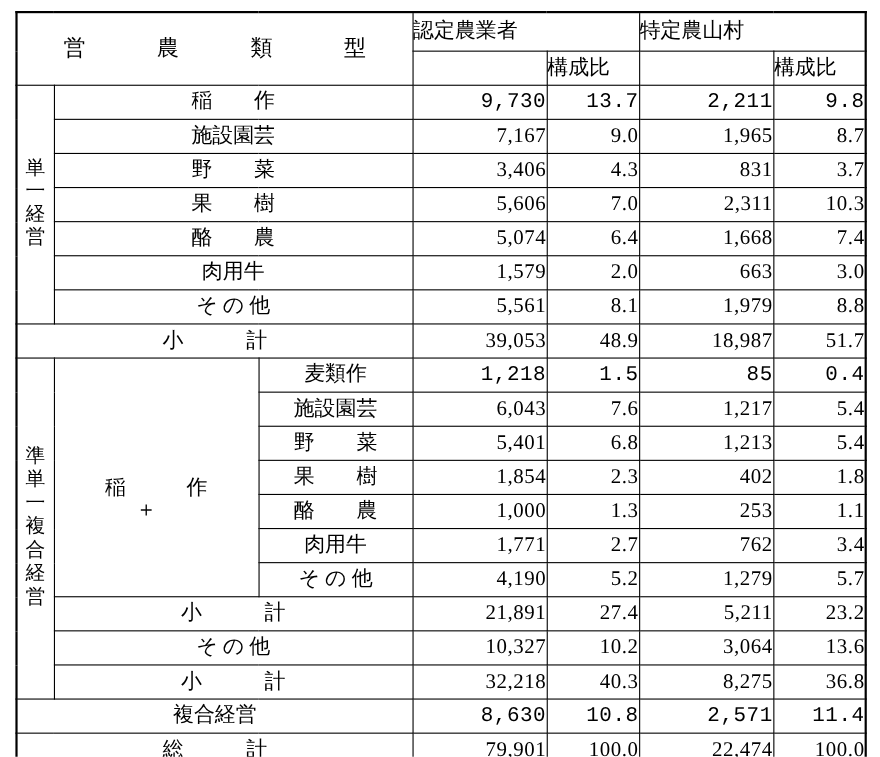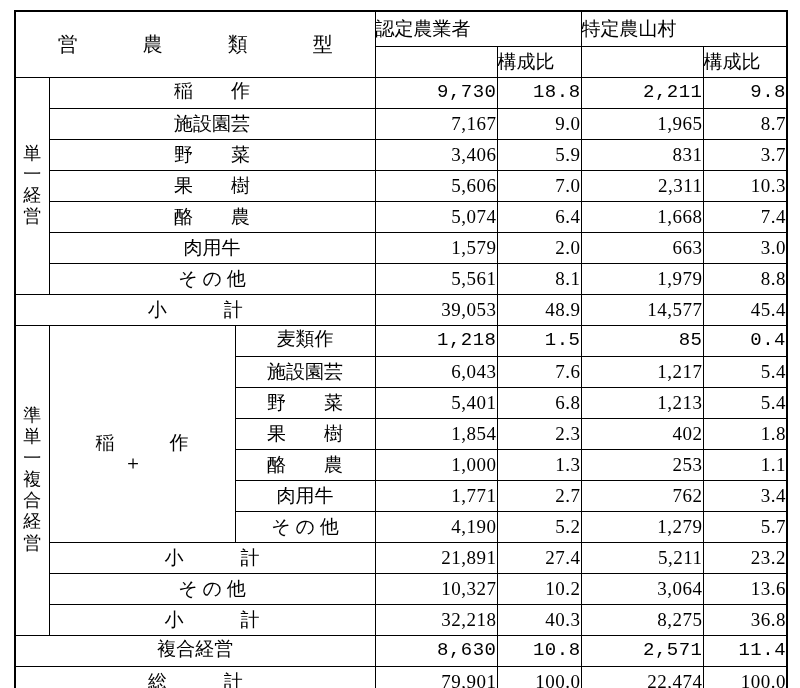--- a/index.html
+++ b/index.html
@@ -124,35 +124,35 @@
         <td></td>
         <td class="ctr"><span>構成比</span></td>
       </tr>
 
       <tr class="thick-top">
         <td rowspan="7" class="vert">
           <span class="vwrap">単<br>一<br>経<br>営</span>
         </td>
         <td colspan="2" class="lbl"><span>稲　　作</span></td>
         <td class="num"><span>9,730</span></td>
-        <td class="num"><span>18.8</span></td>
+        <td class="num"><span>13.7</span></td>
         <td class="num"><span>2,211</span></td>
         <td class="num"><span>9.8</span></td>
       </tr>
       <tr>
         <td colspan="2" class="lbl"><span>施設園芸</span></td>
         <td class="num"><span>7,167</span></td>
         <td class="num"><span>9.0</span></td>
         <td class="num"><span>1,965</span></td>
         <td class="num"><span>8.7</span></td>
       </tr>
       <tr>
         <td colspan="2" class="lbl"><span>野　　菜</span></td>
         <td class="num"><span>3,406</span></td>
-        <td class="num"><span>5.9</span></td>
+        <td class="num"><span>4.3</span></td>
         <td class="num"><span>831</span></td>
         <td class="num"><span>3.7</span></td>
       </tr>
       <tr>
         <td colspan="2" class="lbl"><span>果　　樹</span></td>
         <td class="num"><span>5,606</span></td>
         <td class="num"><span>7.0</span></td>
         <td class="num"><span>2,311</span></td>
         <td class="num"><span>10.3</span></td>
       </tr>
@@ -175,22 +175,22 @@
         <td class="num"><span>5,561</span></td>
         <td class="num"><span>8.1</span></td>
         <td class="num"><span>1,979</span></td>
         <td class="num"><span>8.8</span></td>
       </tr>
 
       <tr>
         <td colspan="3" class="lbl"><span>小　　　計</span></td>
         <td class="num"><span>39,053</span></td>
         <td class="num"><span>48.9</span></td>
-        <td class="num"><span>14,577</span></td>
-        <td class="num"><span>45.4</span></td>
+        <td class="num"><span>18,987</span></td>
+        <td class="num"><span>51.7</span></td>
       </tr>
 
       <tr class="thick-top">
         <td rowspan="10" class="vert">
           <span class="vwrap">準<br>単<br>一<br>複<br>合<br>経<br>営</span>
         </td>
         <td rowspan="7" class="lbl">
           <span class="spread-wide">稲　作　＋</span>
         </td>
         <td class="lbl"><span>麦類作</span></td>

